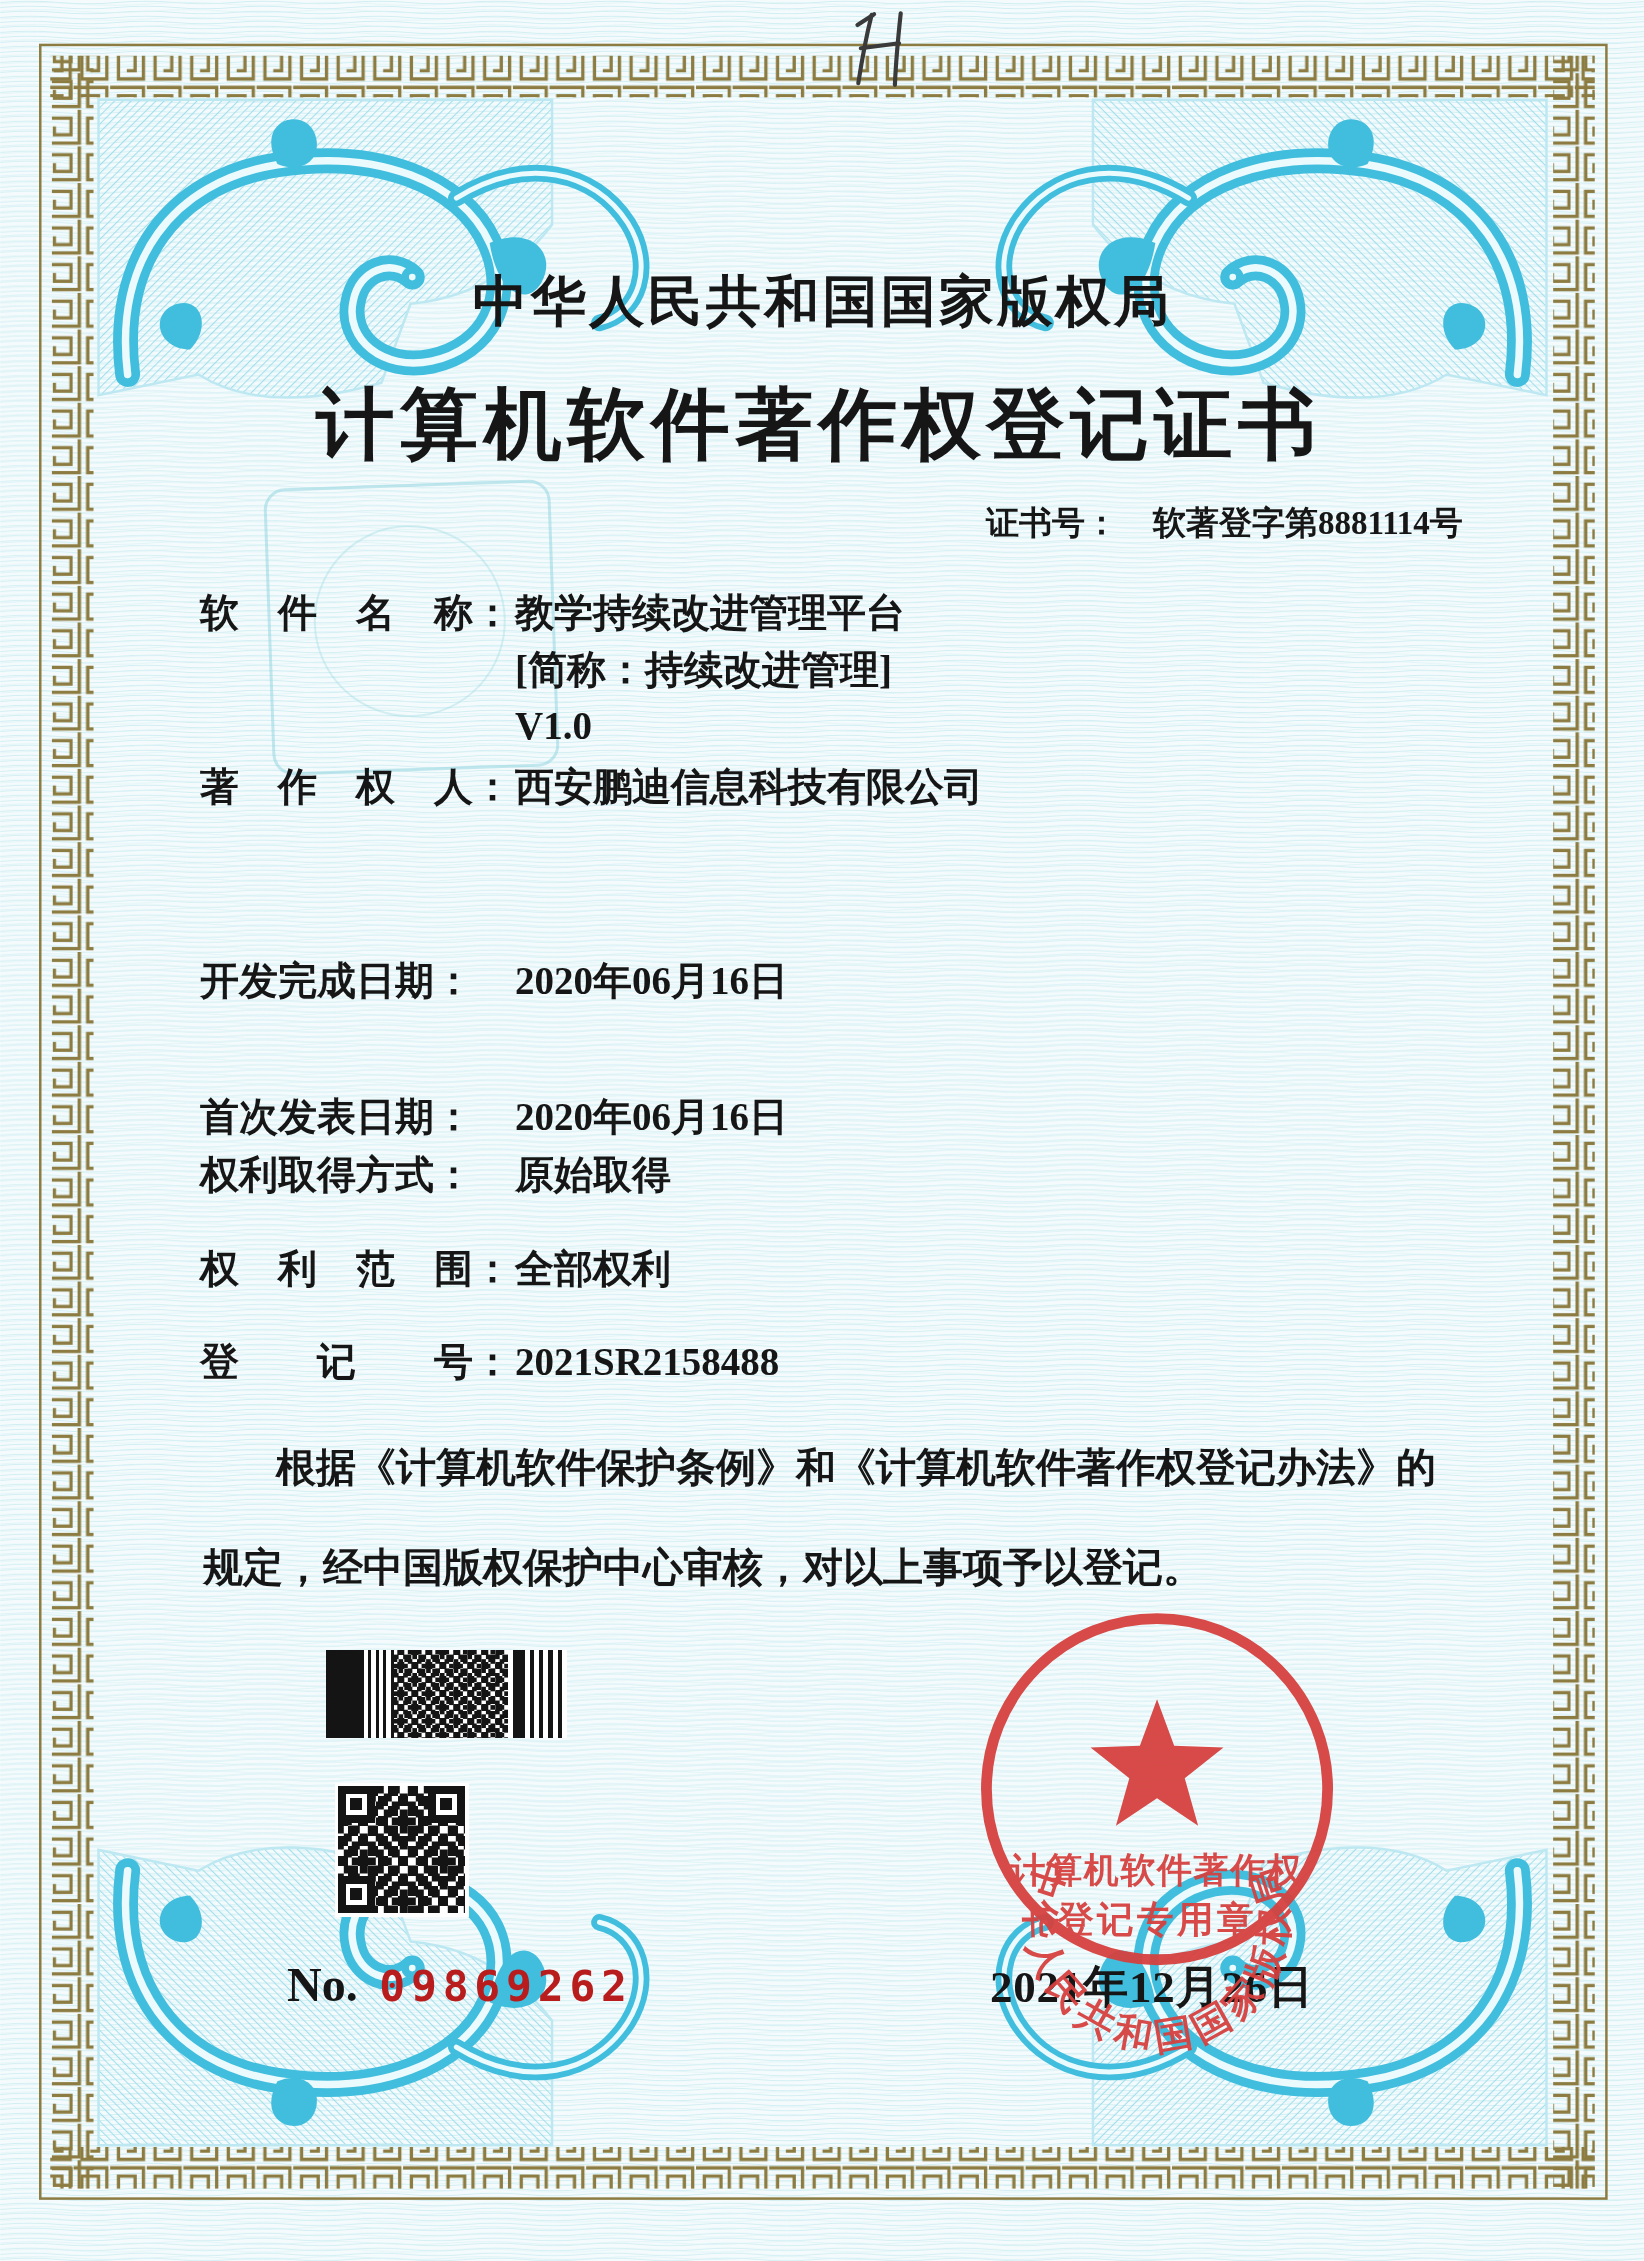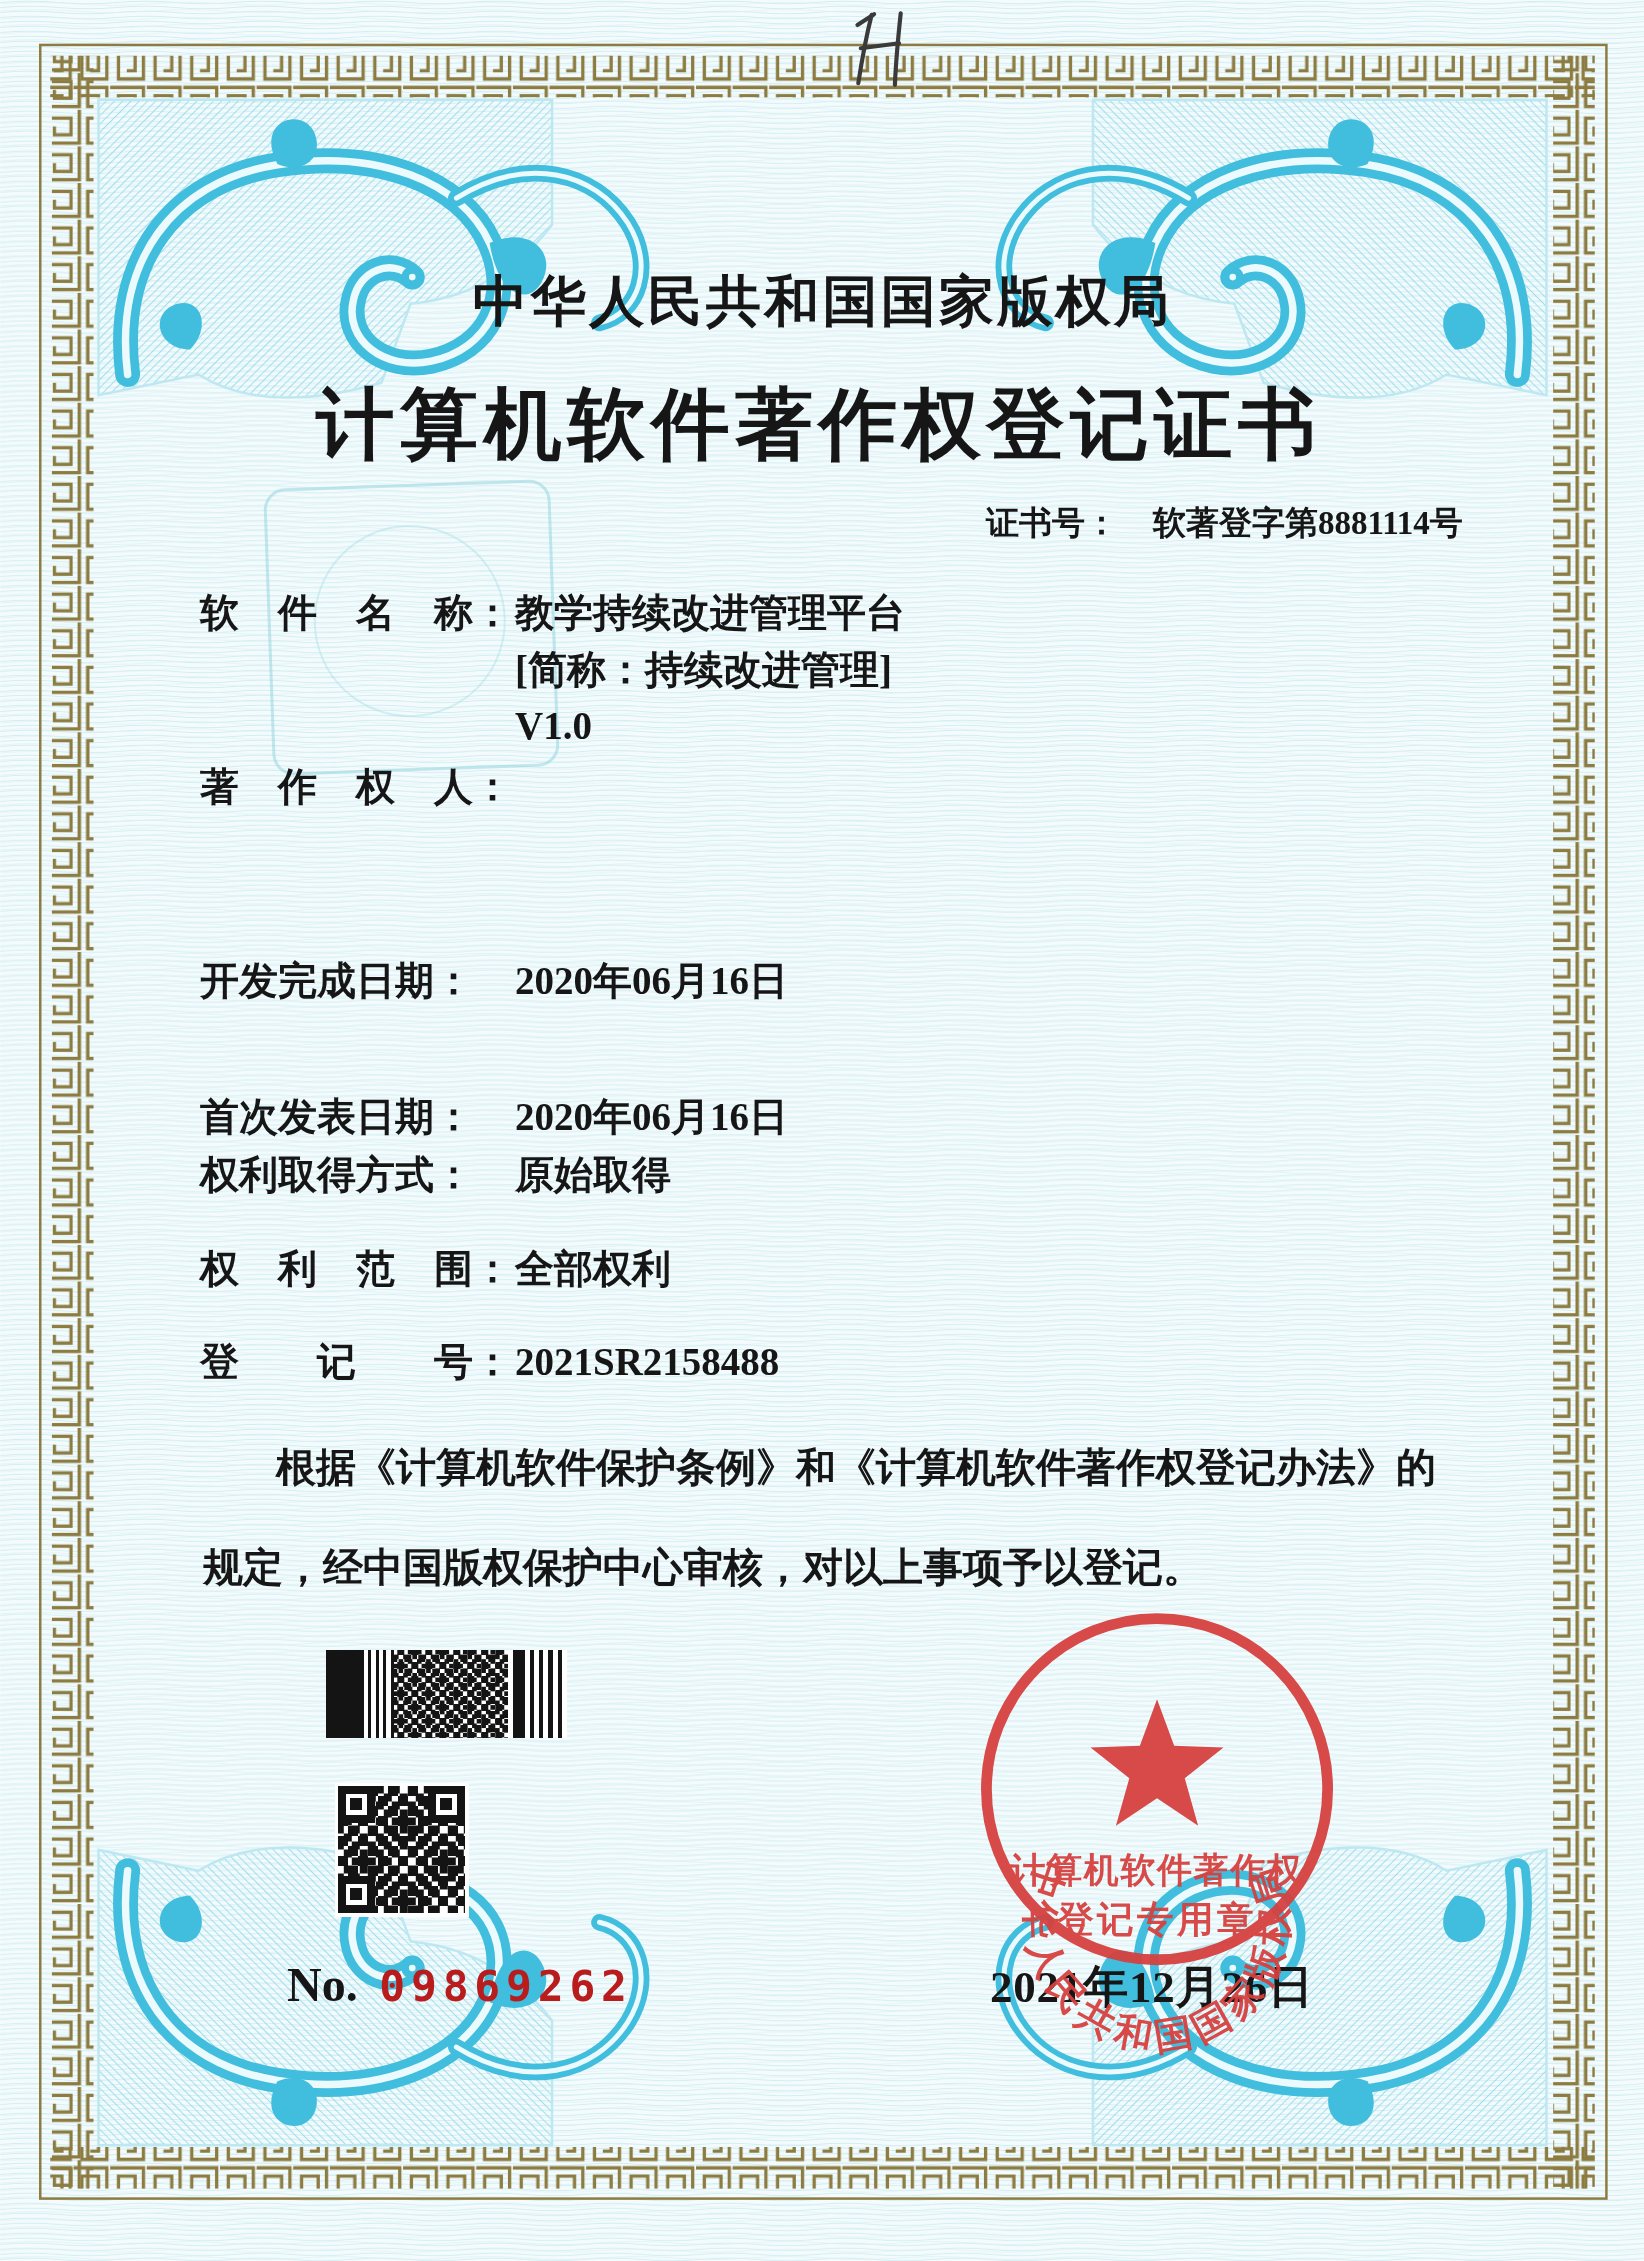--- a/index.html
+++ b/index.html
@@ -167,20 +167,21 @@
   <span class="flabel">软　件　名　称：</span>
   <span class="fvalue">
     <div class="vline">教学持续改进管理平台</div>
     <div class="vline">[简称：持续改进管理]</div>
     <div class="vline">V1.0</div>
   </span>
 </div>
 
 <div class="abs field" style="top:767px;">
   <span class="flabel">著　作　权　人：</span>
+  <span class="fvalue">西安鹏迪信息科技有限公司</span>
 </div>
 
 <div class="abs field" style="top:961px;">
   <span class="flabel">开发完成日期：</span>
   <span class="fvalue">2020年06月16日</span>
 </div>
 
 <div class="abs field" style="top:1097px;">
   <span class="flabel">首次发表日期：</span>
   <span class="fvalue">2020年06月16日</span>

